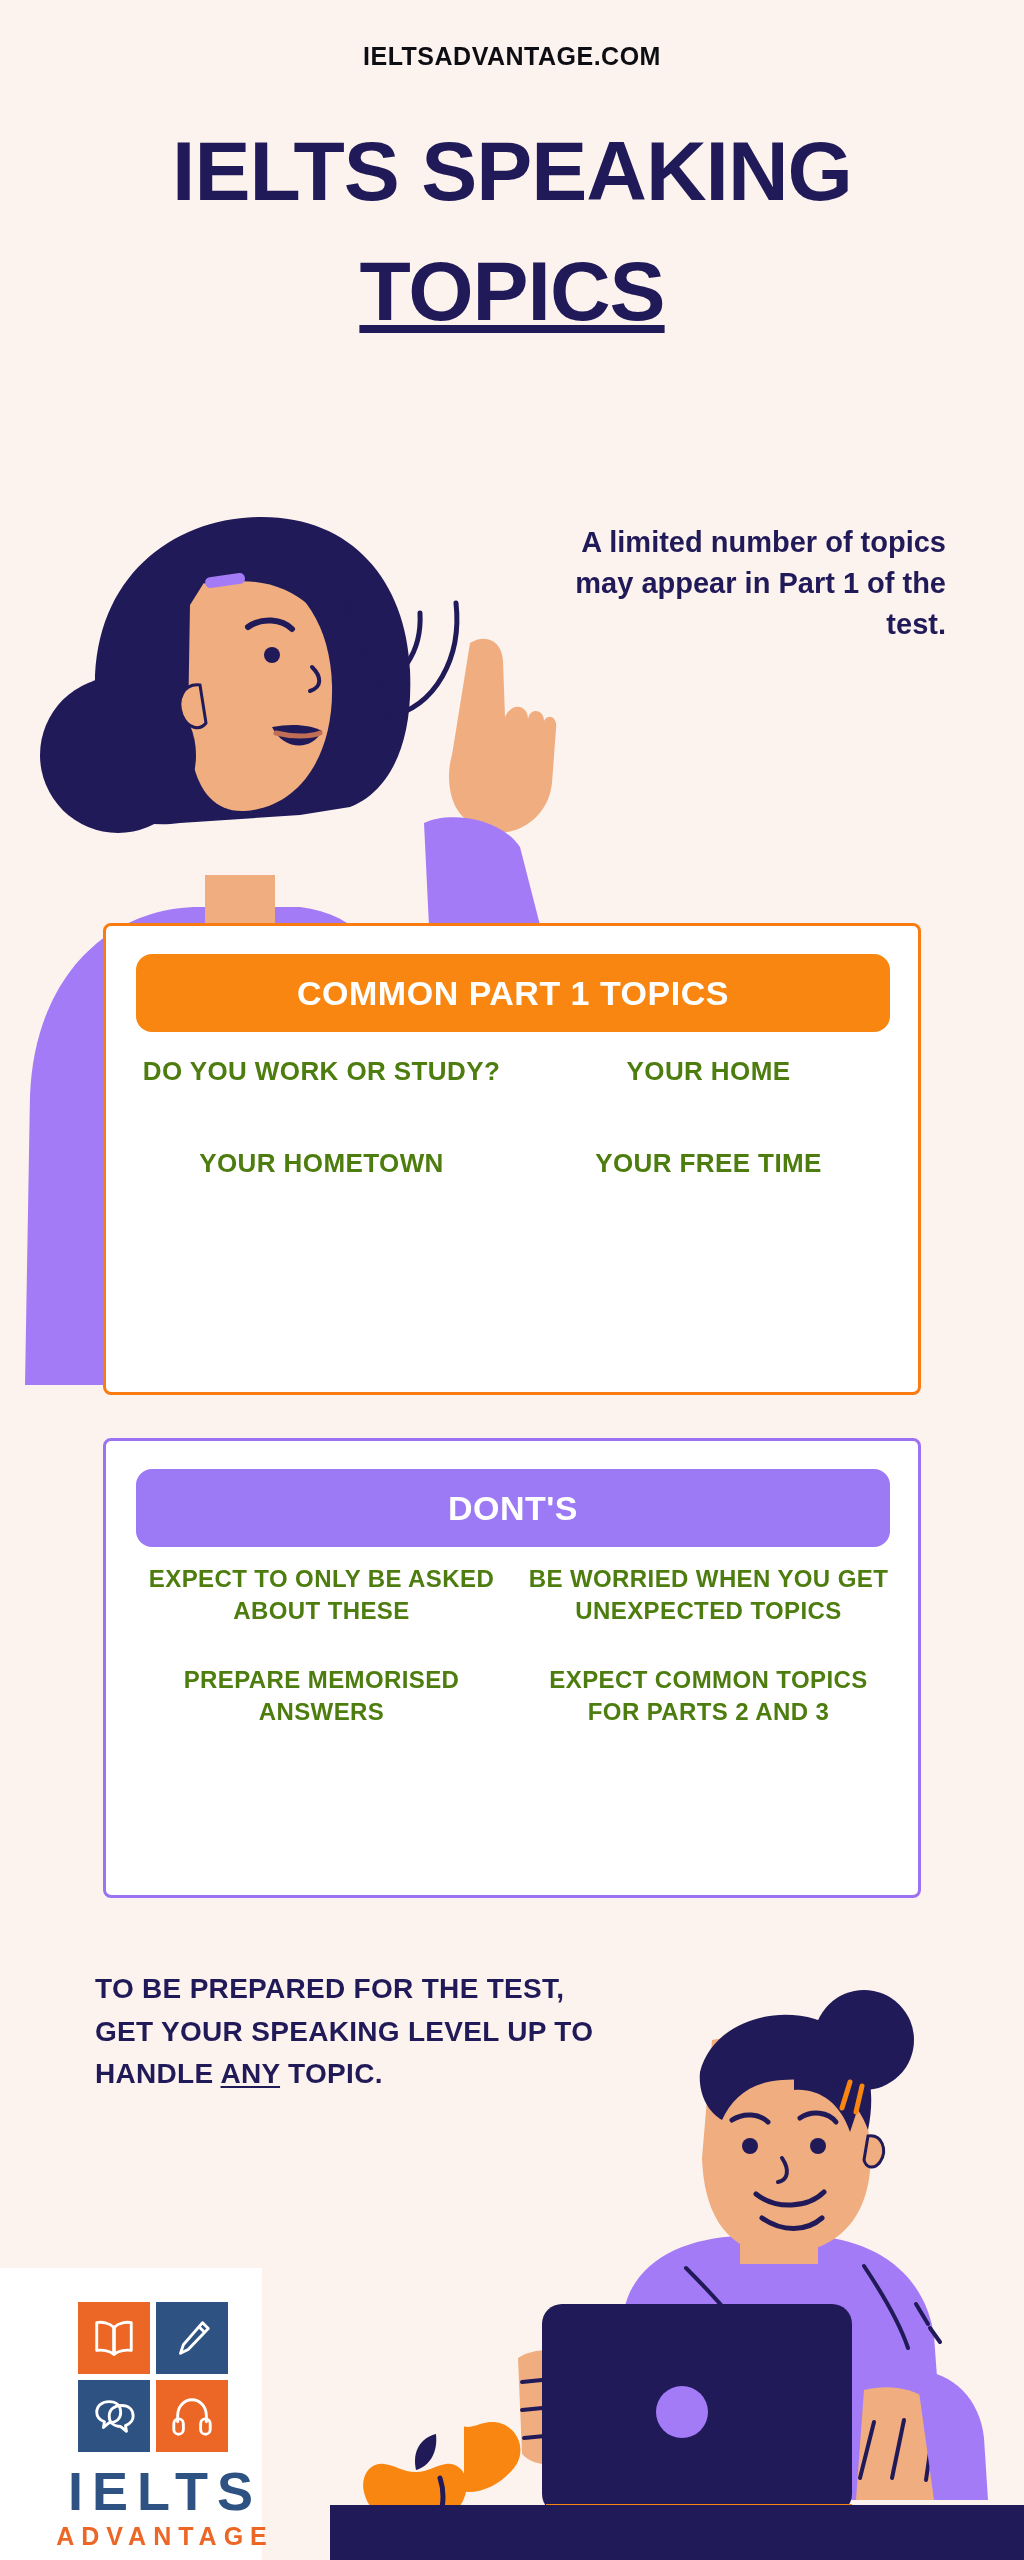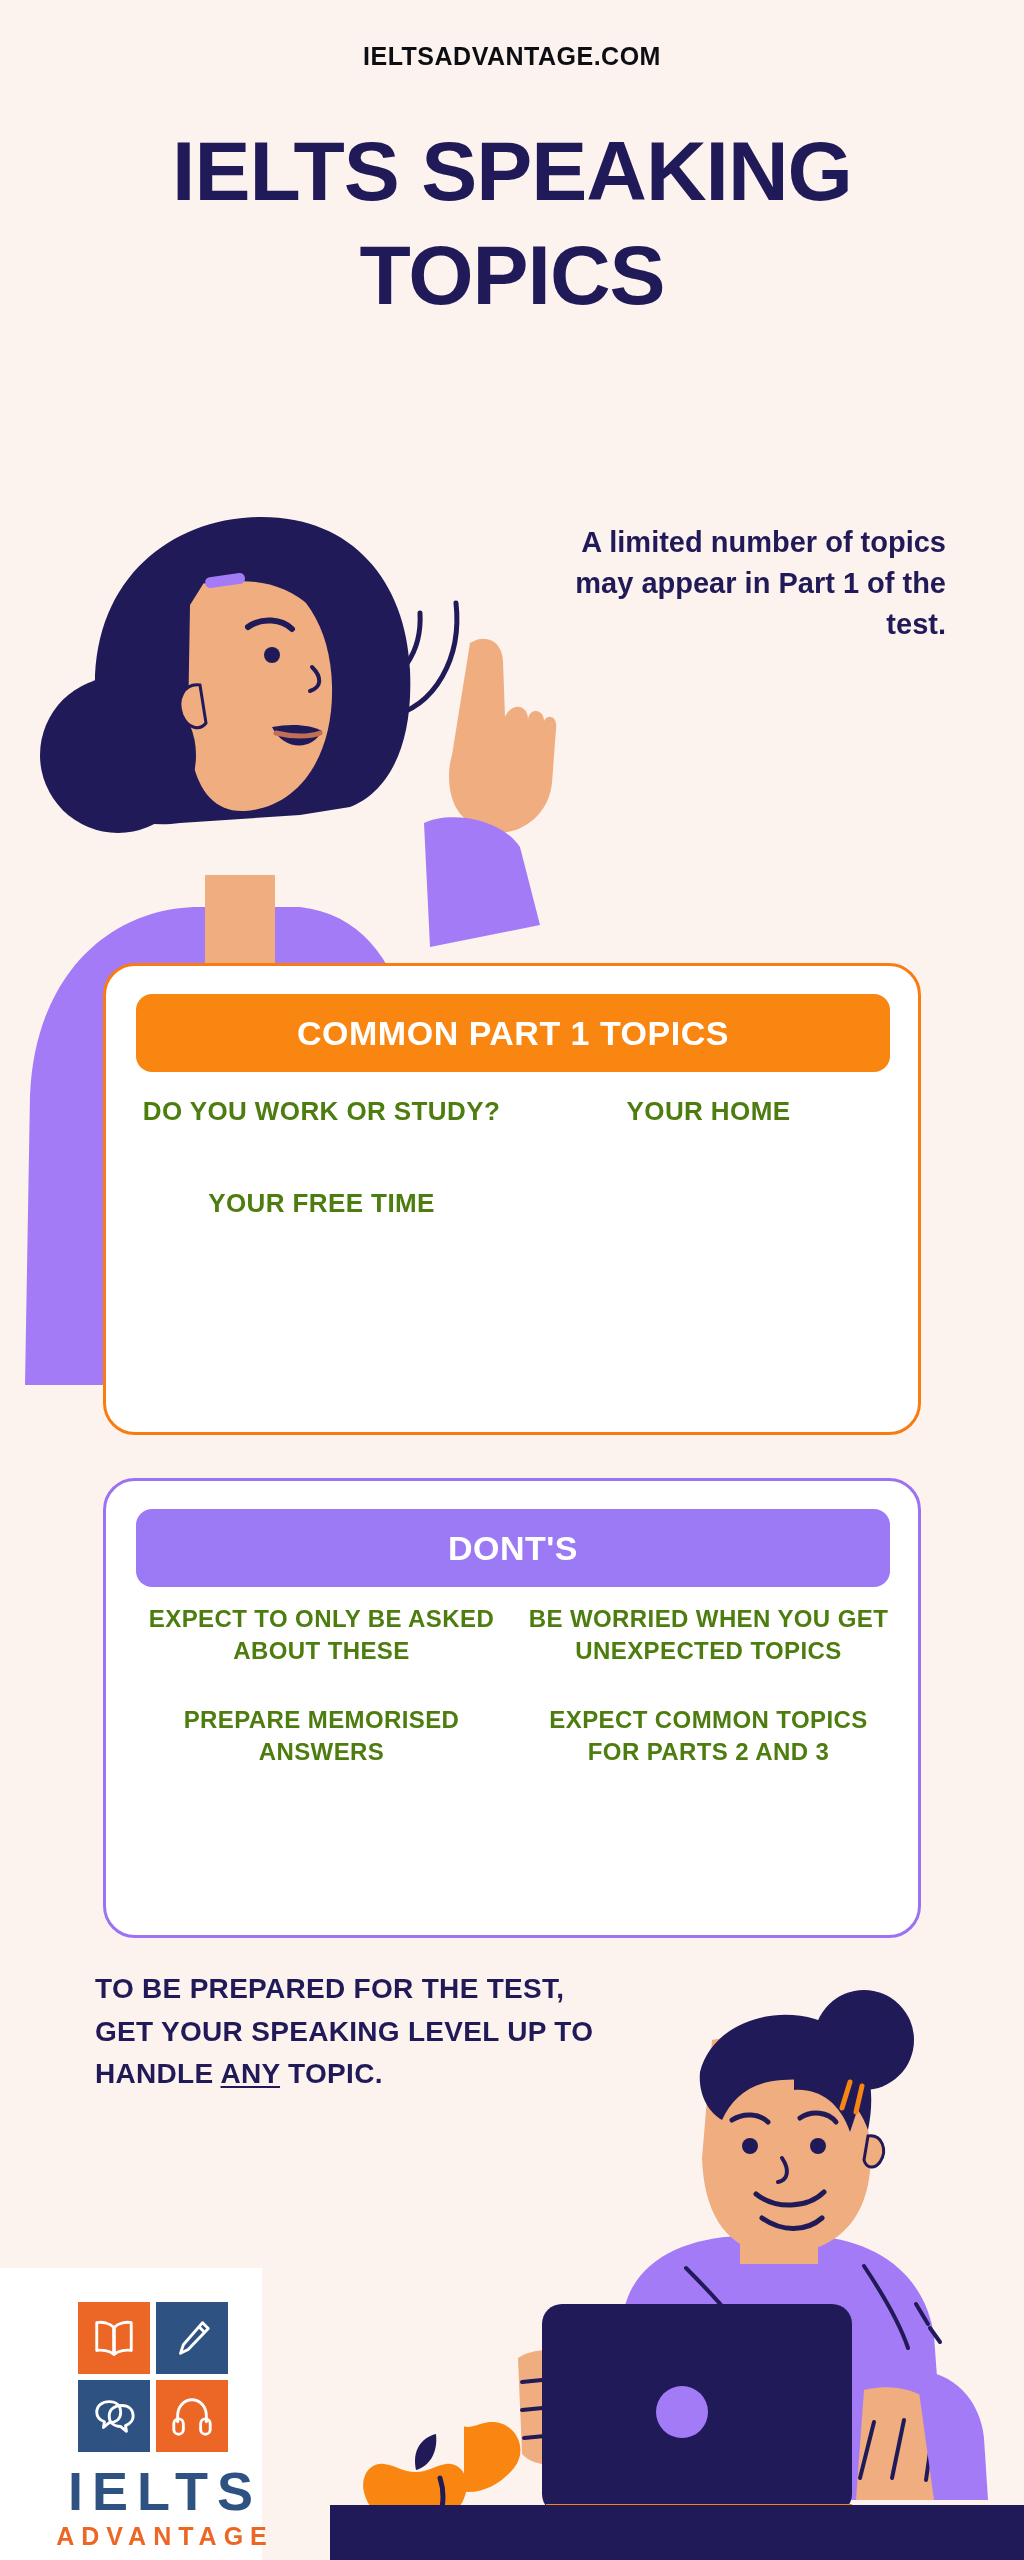--- a/index.html
+++ b/index.html
@@ -15,37 +15,36 @@
   
   .site-url{
     position:absolute;top:42px;left:0;width:1024px;text-align:center;
     font-size:25px;font-weight:bold;letter-spacing:.5px;color:#0d0d14;
   }
   .main-title{
     position:absolute;top:130px;left:0;width:1024px;text-align:center;
     font-size:84px;line-height:.98;font-weight:bold;color:#211a58;
     letter-spacing:-1px;
   }
-  .main-title .l2{display:block;margin-top:22px;}
+  .main-title .l2{display:block;margin-top:38px;text-decoration:underline;}
 
   
   .intro{
     position:absolute;top:522px;left:546px;width:400px;
     text-align:right;font-size:29px;line-height:1.42;font-weight:bold;
     color:#211a58;
   }
 
   
   .illus1{position:absolute;left:0px;top:455px;width:560px;height:930px;}
 
   
   .card{
-    position:absolute;background:#ffffff;border-radius:32px;
+    position:absolute;background:#ffffff;border-radius:8px;
     box-sizing:border-box;
-    margin-top:40px;
   }
   .card-orange{left:103px;top:923px;width:818px;height:472px;border:3px solid #F97C13;}
   .card-purple{left:103px;top:1438px;width:818px;height:460px;border:3px solid #9B72F2;}
 
   .pill{
     position:absolute;left:30px;top:28px;width:754px;height:78px;
     border-radius:16px;display:flex;align-items:center;justify-content:center;
     color:#fff;font-size:34px;font-weight:bold;letter-spacing:.5px;
   }
   .pill-orange{background:#F98610;}
@@ -168,20 +167,21 @@
       <path d="M110 630 C108 690 108 750 110 812"></path>
       <path d="M182 728 L184 800"></path>
     </g>
   </svg>
 
   <div class="card card-orange">
     <div class="pill pill-orange">COMMON PART 1 TOPICS</div>
     <div class="grid grid-orange">
       <div class="cell">DO YOU WORK OR STUDY?</div>
       <div class="cell">YOUR HOME</div>
+      <div class="cell">YOUR HOMETOWN</div>
       <div class="cell">YOUR FREE TIME</div>
     </div>
   </div>
 
   <div class="card card-purple">
     <div class="pill pill-purple">DONT'S</div>
     <div class="grid grid-purple">
       <div class="cell small">EXPECT TO ONLY BE ASKED ABOUT THESE</div>
       <div class="cell small">BE WORRIED WHEN YOU GET UNEXPECTED TOPICS</div>
       <div class="cell small">PREPARE MEMORISED ANSWERS</div>

